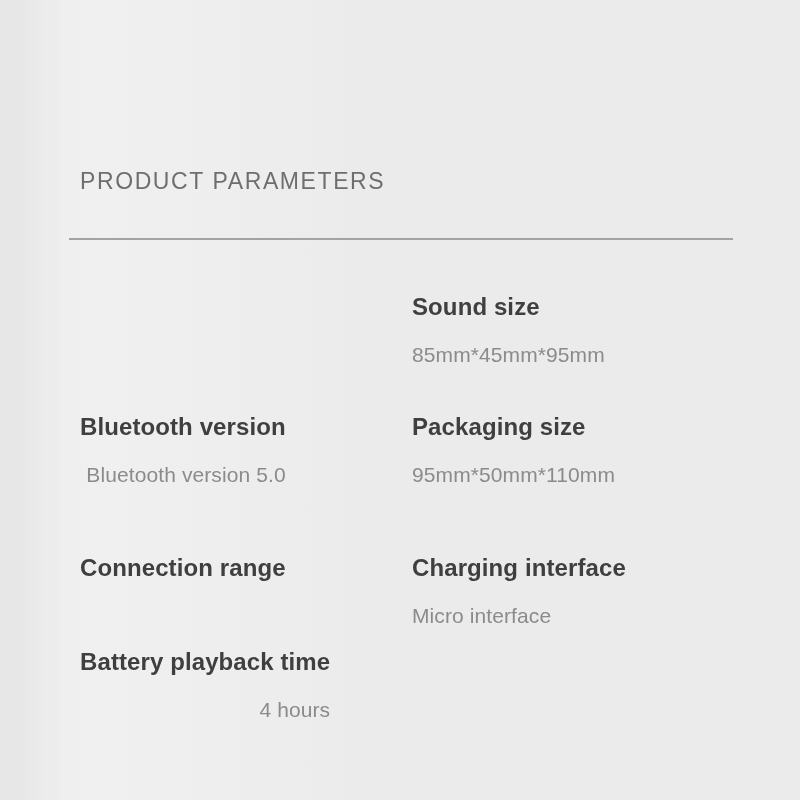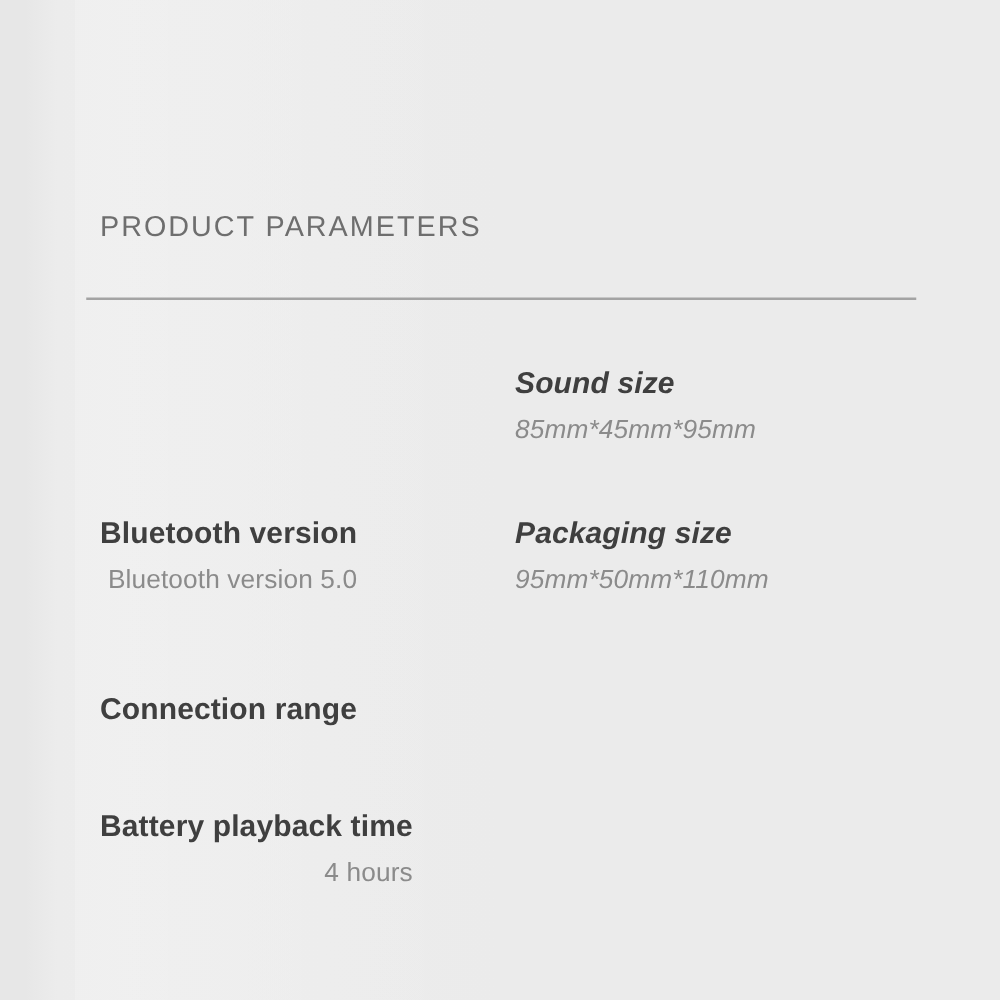--- a/index.html
+++ b/index.html
@@ -83,27 +83,27 @@
     white-space: nowrap;
     letter-spacing: 0.1px;
   }
 
   .spec-value {
     font-size: 21px;
     font-weight: 400;
     color: #8b8b8b;
     line-height: 30px;
     white-space: nowrap;
-    margin-top: 6px;
+    margin-top: 17px;
     letter-spacing: 0.1px;
   }
 
   
   .col-left  { left: 80px; text-align: right; }
-  .col-right { left: 412px; font-style: italic; }
+  .col-right { left: 412px; }
 
   .row-a { top: 291px; }
   .row-b { top: 411px; }
   .row-c { top: 552px; }
   .row-d { top: 646px; }
 </style>
 </head>
 <body>
 
 <div class="page">
@@ -117,20 +117,24 @@
     <div class="spec-item col-right row-a">
       <div class="spec-label">Sound size</div>
       <div class="spec-value">85mm*45mm*95mm</div>
     </div>
 
     <div class="spec-item col-right row-b">
       <div class="spec-label">Packaging size</div>
       <div class="spec-value">95mm*50mm*110mm</div>
     </div>
 
+    <div class="spec-item col-right row-c">
+      <div class="spec-label">Charging interface</div>
+      <div class="spec-value">Micro interface</div>
+    </div>
 
     <div class="spec-item col-left row-b">
       <div class="spec-label">Bluetooth version</div>
       <div class="spec-value">Bluetooth version 5.0</div>
     </div>
 
     <div class="spec-item col-left row-c">
       <div class="spec-label">Connection range</div>
     </div>
 

